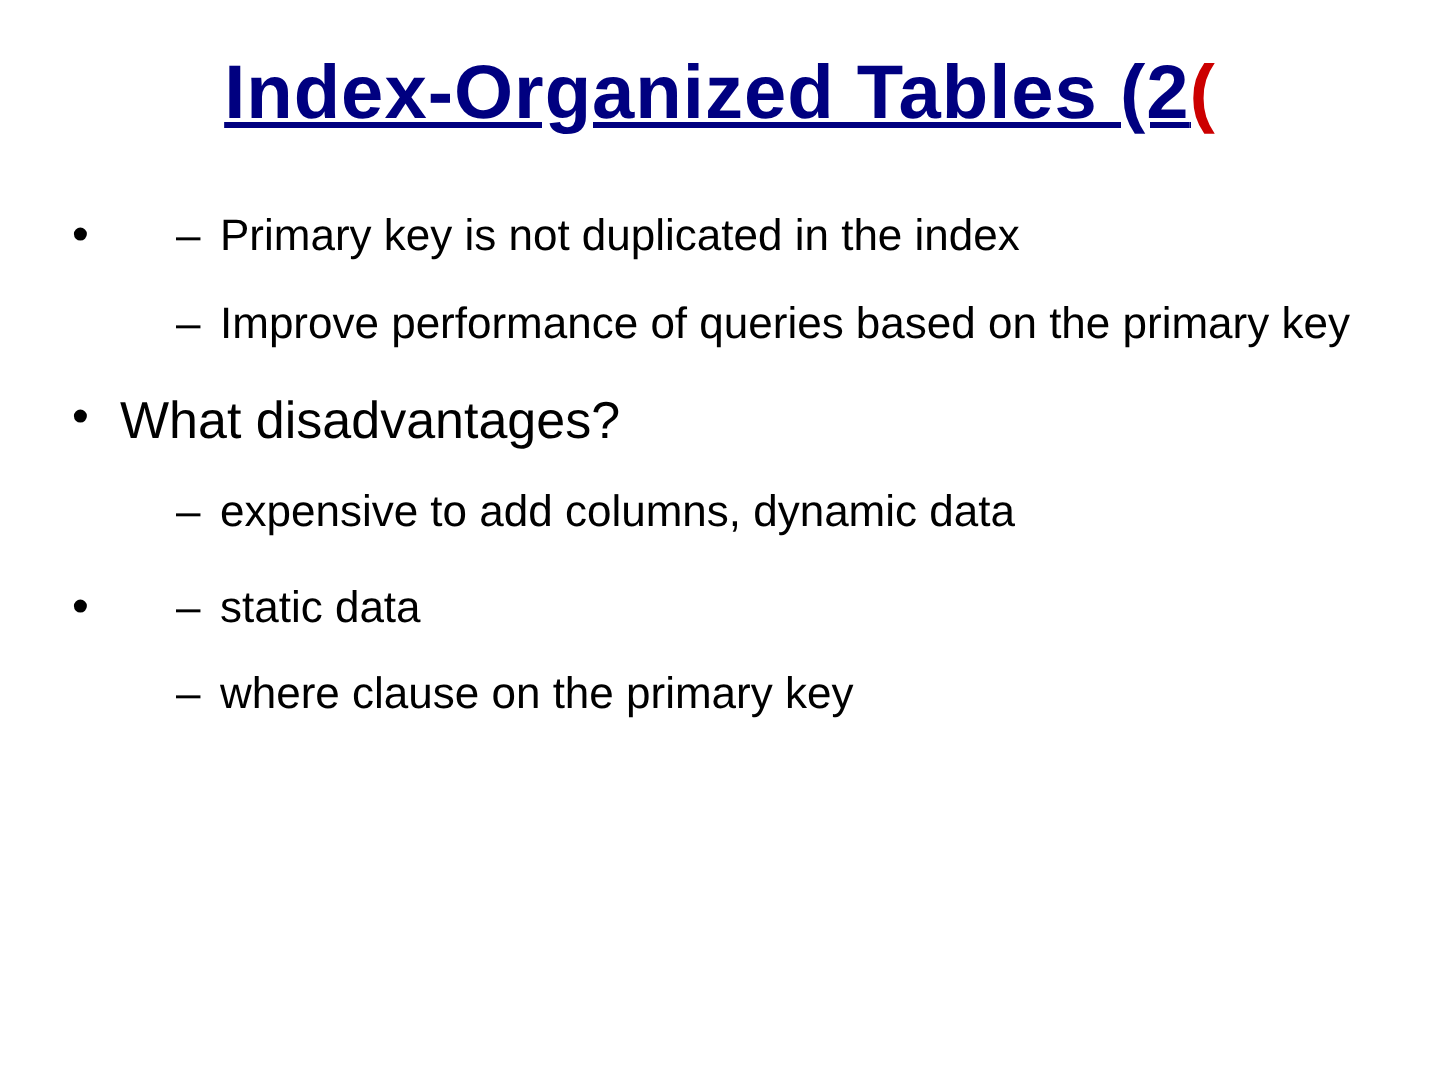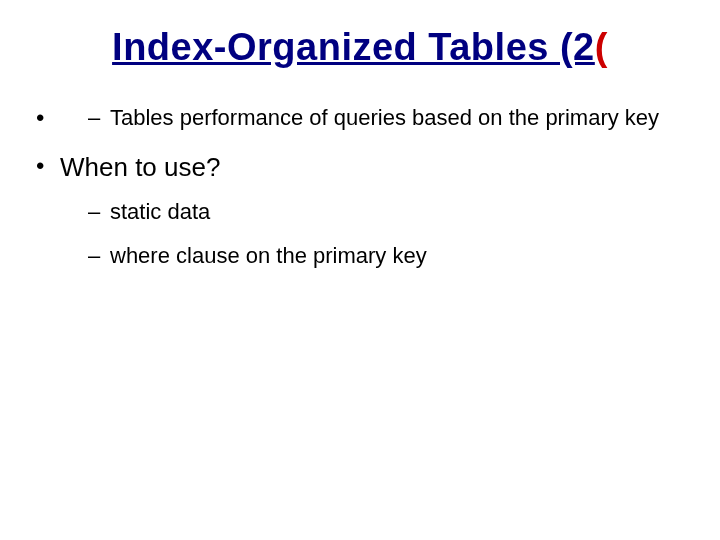--- a/index.html
+++ b/index.html
@@ -80,28 +80,38 @@
 
   <h1 class="title">
     <span>Index-Organized Tables (2</span><span class="paren-red">(</span>
   </h1>
 
   <ul class="level1">
 
     <li>
       <ul class="level2">
         <li>
-          <span>Tables performance of queries based on the primary key</span>
+          <span>Primary key is not duplicated in the index</span>
+        </li>
+        <li>
+          <span>Improve performance of queries based on the primary key</span>
         </li>
       </ul>
     </li>
 
+    <li>
+      <span>What disadvantages?</span>
+      <ul class="level2">
+        <li>
+          <span>expensive to add columns, dynamic data</span>
+        </li>
+      </ul>
+    </li>
 
     <li>
-      <span>When to use?</span>
       <ul class="level2">
         <li>
           <span>static data</span>
         </li>
         <li>
           <span>where clause on the primary key</span>
         </li>
       </ul>
     </li>
 

